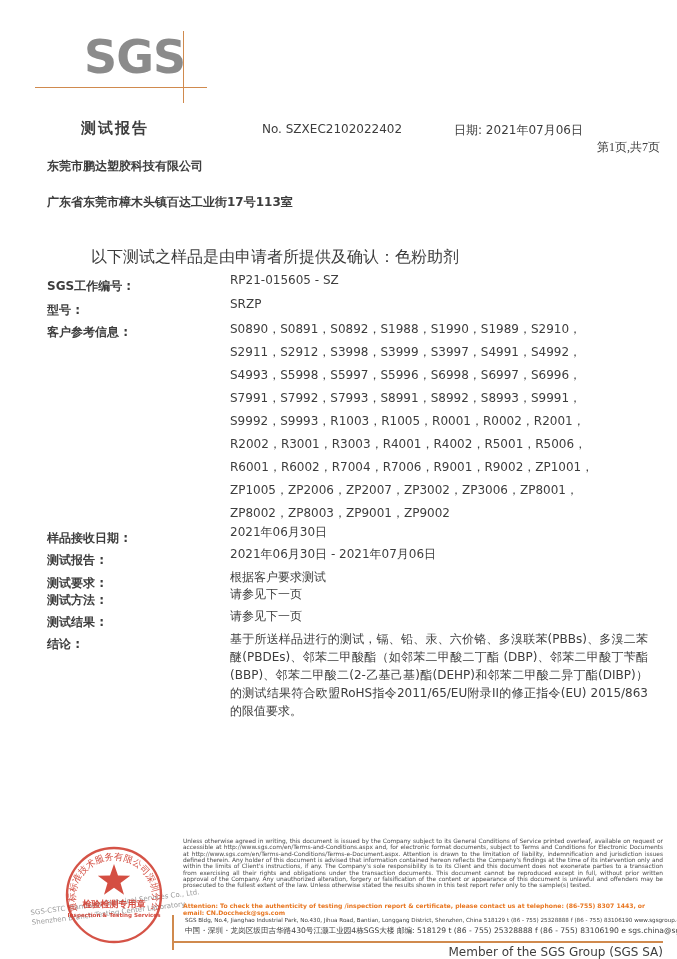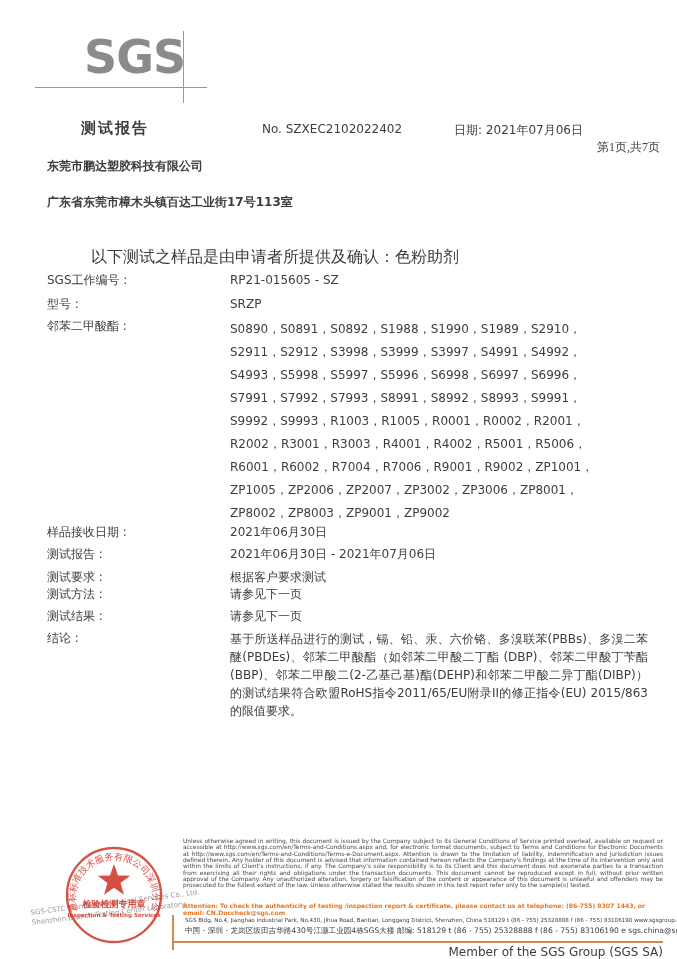--- a/index.html
+++ b/index.html
@@ -28,21 +28,21 @@
   .header-row .date{position:absolute;left:373px;top:3px;}
   .header-row .pg{position:absolute;left:516px;top:20px;font-family:Liberation Serif, serif;}
 
   .applicant-name{position:absolute;left:47px;top:158px;font-size:12px;font-weight:bold;text-align:right;}
   .applicant-addr{position:absolute;left:47px;top:194px;font-size:12px;font-weight:bold;}
 
   .intro{position:absolute;left:47px;top:247px;font-size:16px;margin-left:44px;}
 
   
   .frow{position:absolute;left:47px;width:601px;font-size:12px;line-height:17px;}
-  .frow .lbl{position:absolute;left:0;top:0;width:180px;}
+  .frow .lbl{position:absolute;left:0;top:6px;width:180px;font-weight:bold;}
   .frow .val{position:absolute;left:183px;top:0;width:418px;white-space:pre-line;}
   .frow.list .val{line-height:23px;}
   .frow.concl .val{line-height:18px;white-space:normal;text-align:justify;}
 
   
   .legal{
     position:absolute;left:183px;top:838px;width:480px;
     font-size:5.9px;line-height:6.35px;text-align:justify;color:#4a4a4a;
   }
   .attention{
@@ -86,21 +86,21 @@
 
   <div class="frow" style="top:272px">
     <span class="lbl">SGS工作编号 :</span>
     <span class="val">RP21-015605 - SZ</span>
   </div>
   <div class="frow" style="top:296px">
     <span class="lbl">型号 :</span>
     <span class="val">SRZP</span>
   </div>
   <div class="frow list" style="top:318px">
-    <span class="lbl">邻苯二甲酸酯 :</span>
+    <span class="lbl">客户参考信息 :</span>
     <span class="val">S0890，S0891，S0892，S1988，S1990，S1989，S2910，
 S2911，S2912，S3998，S3999，S3997，S4991，S4992，
 S4993，S5998，S5997，S5996，S6998，S6997，S6996，
 S7991，S7992，S7993，S8991，S8992，S8993，S9991，
 S9992，S9993，R1003，R1005，R0001，R0002，R2001，
 R2002，R3001，R3003，R4001，R4002，R5001，R5006，
 R6001，R6002，R7004，R7006，R9001，R9002，ZP1001，
 ZP1005，ZP2006，ZP2007，ZP3002，ZP3006，ZP8001，
 ZP8002，ZP8003，ZP9001，ZP9002</span>
   </div>

